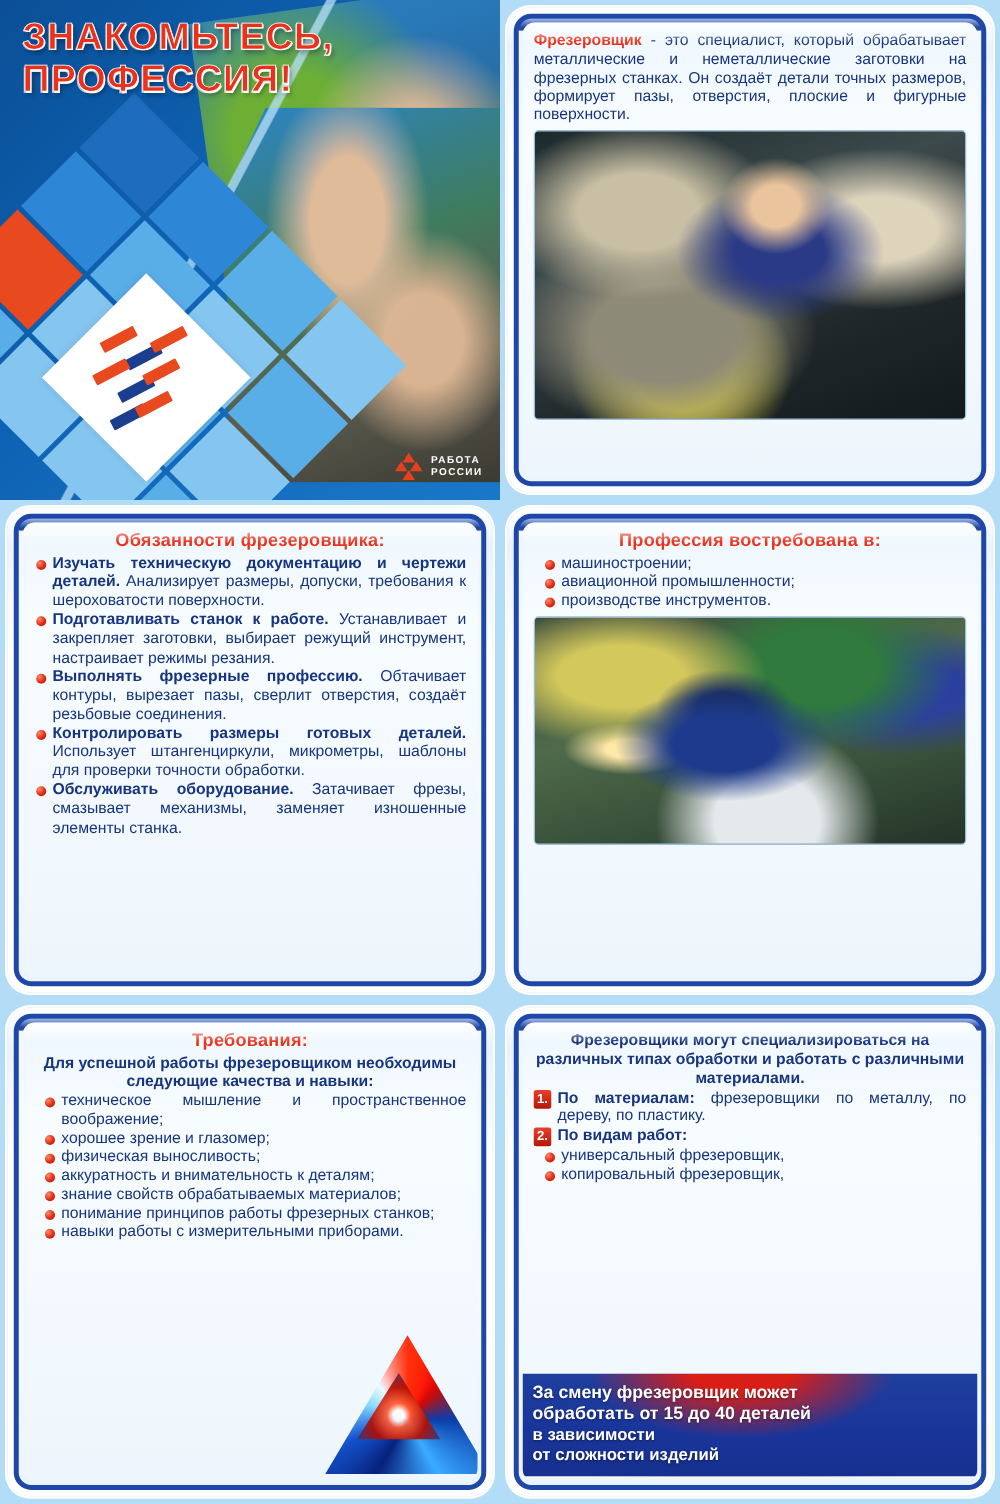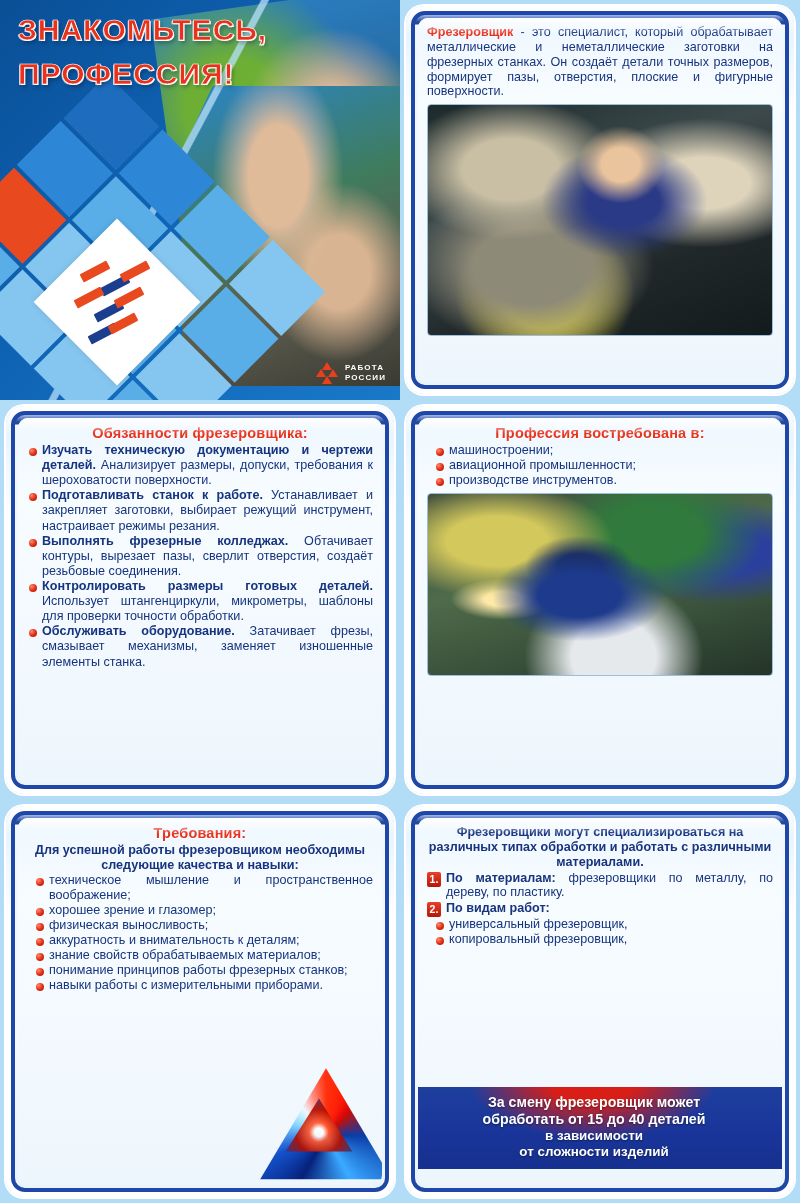--- a/index.html
+++ b/index.html
@@ -144,21 +144,21 @@
     font-size: 30px;
     font-weight: bold;
     letter-spacing: 1px;
     color: #e8321c;
     -webkit-text-stroke: 0.6px #ffffff;
     text-shadow:
       1px 1px 0 #ffffff,
       -1px 1px 0 rgba(255,255,255,0.65),
       2px 3px 4px rgba(0,0,0,0.35);
   }
-  .hero-title span.l2 { margin-top: 12px; }
+  .hero-title span.l2 { margin-top: 2px; }
 
   .rr-logo {
     position: absolute;
     right: 14px;
     bottom: 16px;
     display: flex;
     align-items: center;
     gap: 7px;
     z-index: 7;
   }
@@ -332,26 +332,25 @@
     height: 68px;
     background:
       radial-gradient(circle at 50% 58%, #ffffff 0 8%, #ff5a33 18%, #b30e00 42%, #1b3d96 78%);
     clip-path: polygon(50% 8%, 95% 86%, 5% 86%);
     opacity: 0.92;
   }
 
   
   .footer-band {
     position: absolute;
-    left: 0; right: 0; bottom: 16px;
+    left: 0; right: 0; bottom: 4px;
     padding: 7px 20px 9px 8px;
     background:
       radial-gradient(ellipse at 48% -6%, rgba(226,28,16,0.95) 0 16%, rgba(226,28,16,0) 46%),
       linear-gradient(180deg, #1e3f9e 0%, #1a359a 55%, #16308f 100%);
-    text-align: center;
   }
   .footer-band div {
     color: #ffffff;
     font-size: 14.2px;
     font-weight: bold;
     line-height: 1.2;
     text-shadow: 0 1px 2px rgba(0,0,0,0.45);
   }
   .footer-band div.sm { font-size: 13.4px; }
 </style>
@@ -437,21 +436,21 @@
 
   <div class="cell">
     <div class="card">
       <div class="card-border">
         <div class="card-inner">
           <div class="card-shine"></div>
           <div class="hdr">Обязанности фрезеровщика:</div>
           <ul class="bullets">
             <li><span class="b">Изучать техническую документацию и чертежи деталей.</span><span> Анализирует размеры, допуски, требования к шероховатости поверхности.</span></li>
             <li><span class="b">Подготавливать станок к работе.</span><span> Устанавливает и закрепляет заготовки, выбирает режущий инструмент, настраивает режимы резания.</span></li>
-            <li><span class="b">Выполнять фрезерные колледжах.</span><span> Обтачивает контуры, вырезает пазы, сверлит отверстия, создаёт резьбовые соединения.</span></li>
+            <li><span class="b">Выполнять фрезерные профессию.</span><span> Обтачивает контуры, вырезает пазы, сверлит отверстия, создаёт резьбовые соединения.</span></li>
             <li><span class="b">Контролировать размеры готовых деталей.</span><span> Использует штангенциркули, микрометры, шаблоны для проверки точности обработки.</span></li>
             <li><span class="b">Обслуживать оборудование.</span><span> Затачивает фрезы, смазывает механизмы, заменяет изношенные элементы станка.</span></li>
           </ul>
         </div>
       </div>
     </div>
   </div>
 
   <div class="cell">
     <div class="card">

